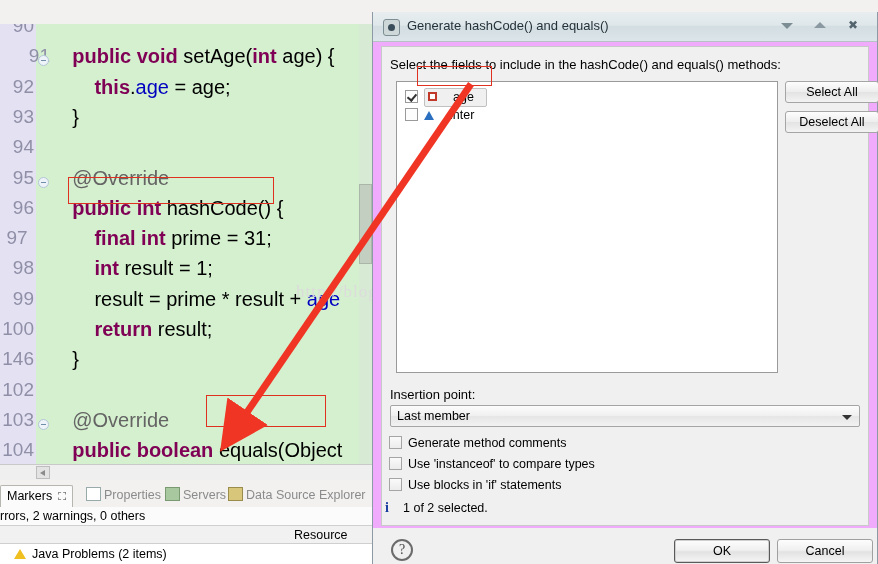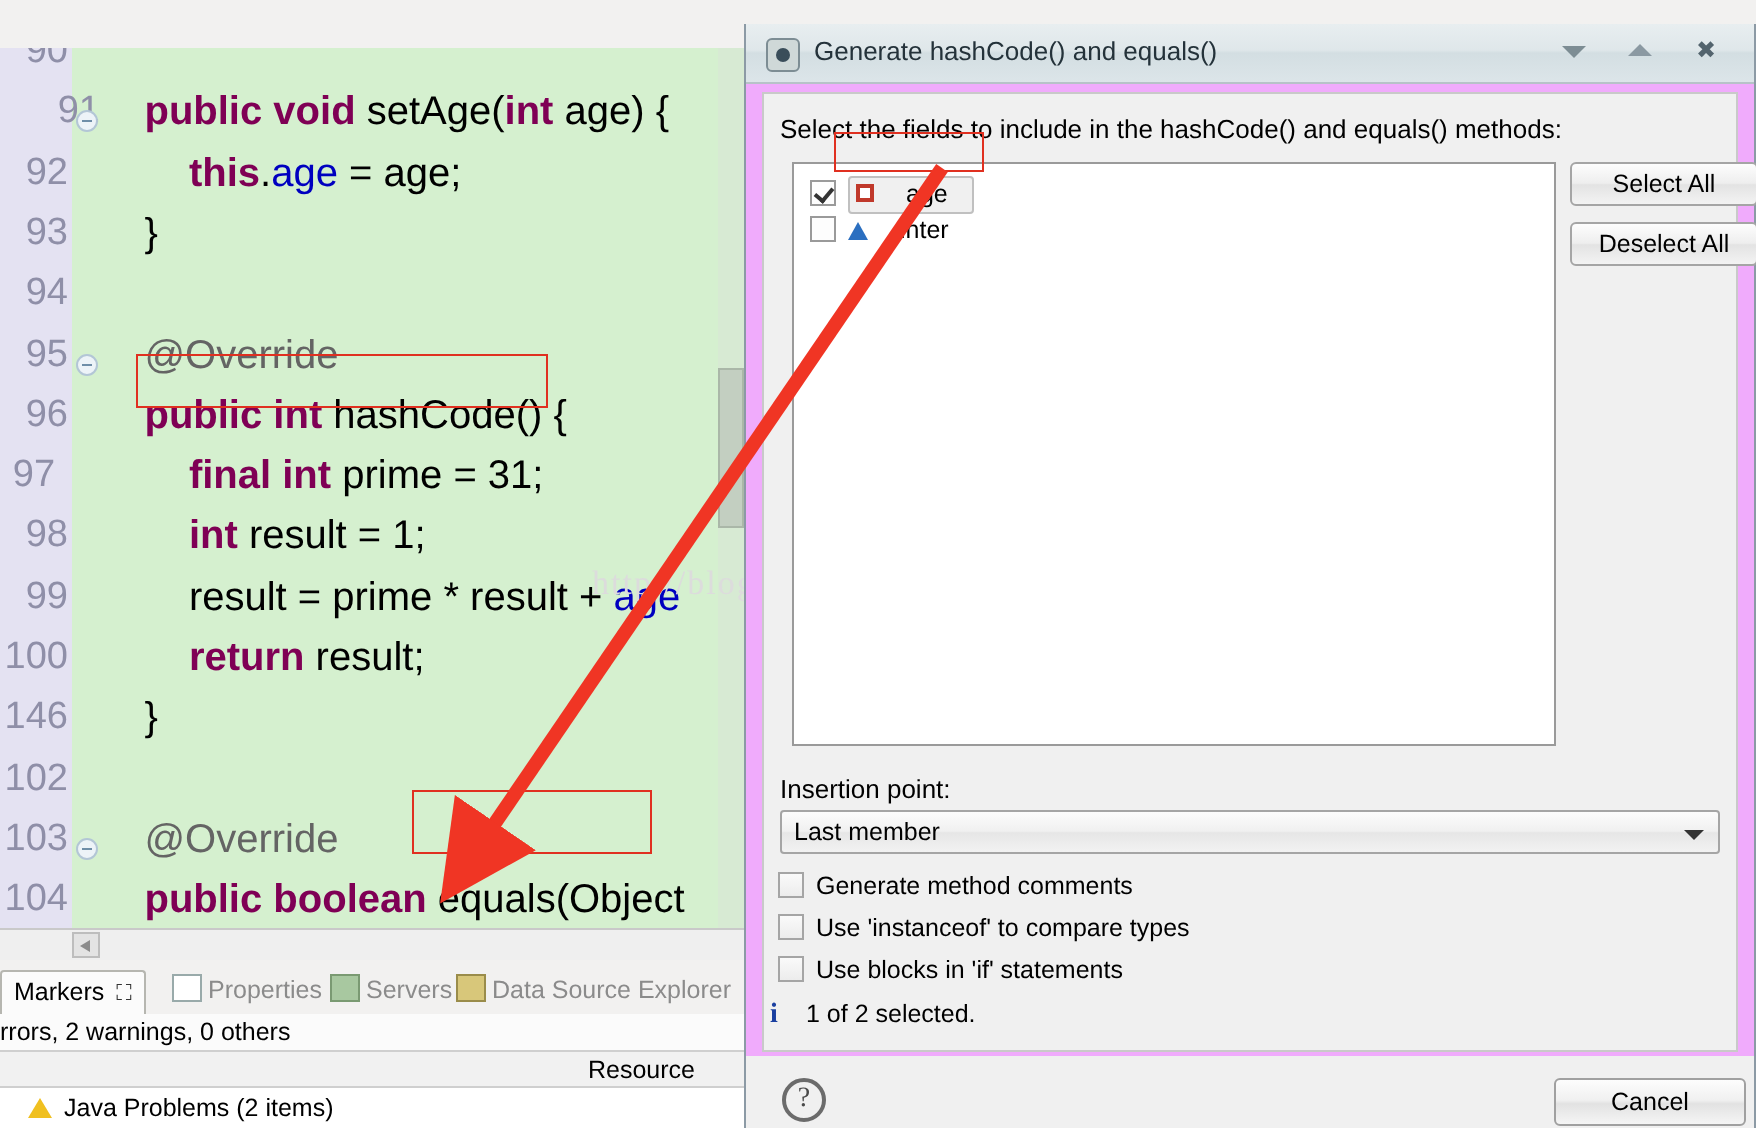--- a/index.html
+++ b/index.html
@@ -268,20 +268,23 @@
   </div>
 
   <div class="statusrow">
     <span class="infoicon">i</span><span>1 of 2 selected.</span>
   </div>
 
   <div class="dlg-footer">
     <div class="helpbtn">
       <span>?</span>
     </div>
+    <div class="dbtn default" style="left:301px;">
+      <span>OK</span>
+    </div>
     <div class="dbtn" style="left:404px;">
       <span>Cancel</span>
     </div>
   </div>
 </div>
 
 <div class="annobox" id="box-hashcode" style="left: 68px; top: 177px; width: 206px; height: 27px; border-color: rgb(224, 48, 32);"></div>
 <div class="annobox" id="box-equals" style="left: 206px; top: 395px; width: 120px; height: 32px; border-color: rgb(224, 48, 32);"></div>
 <div class="annobox" id="box-age" style="left: 417px; top: 66px; width: 75px; height: 20px; border-color: rgb(224, 48, 32);"></div>
 

